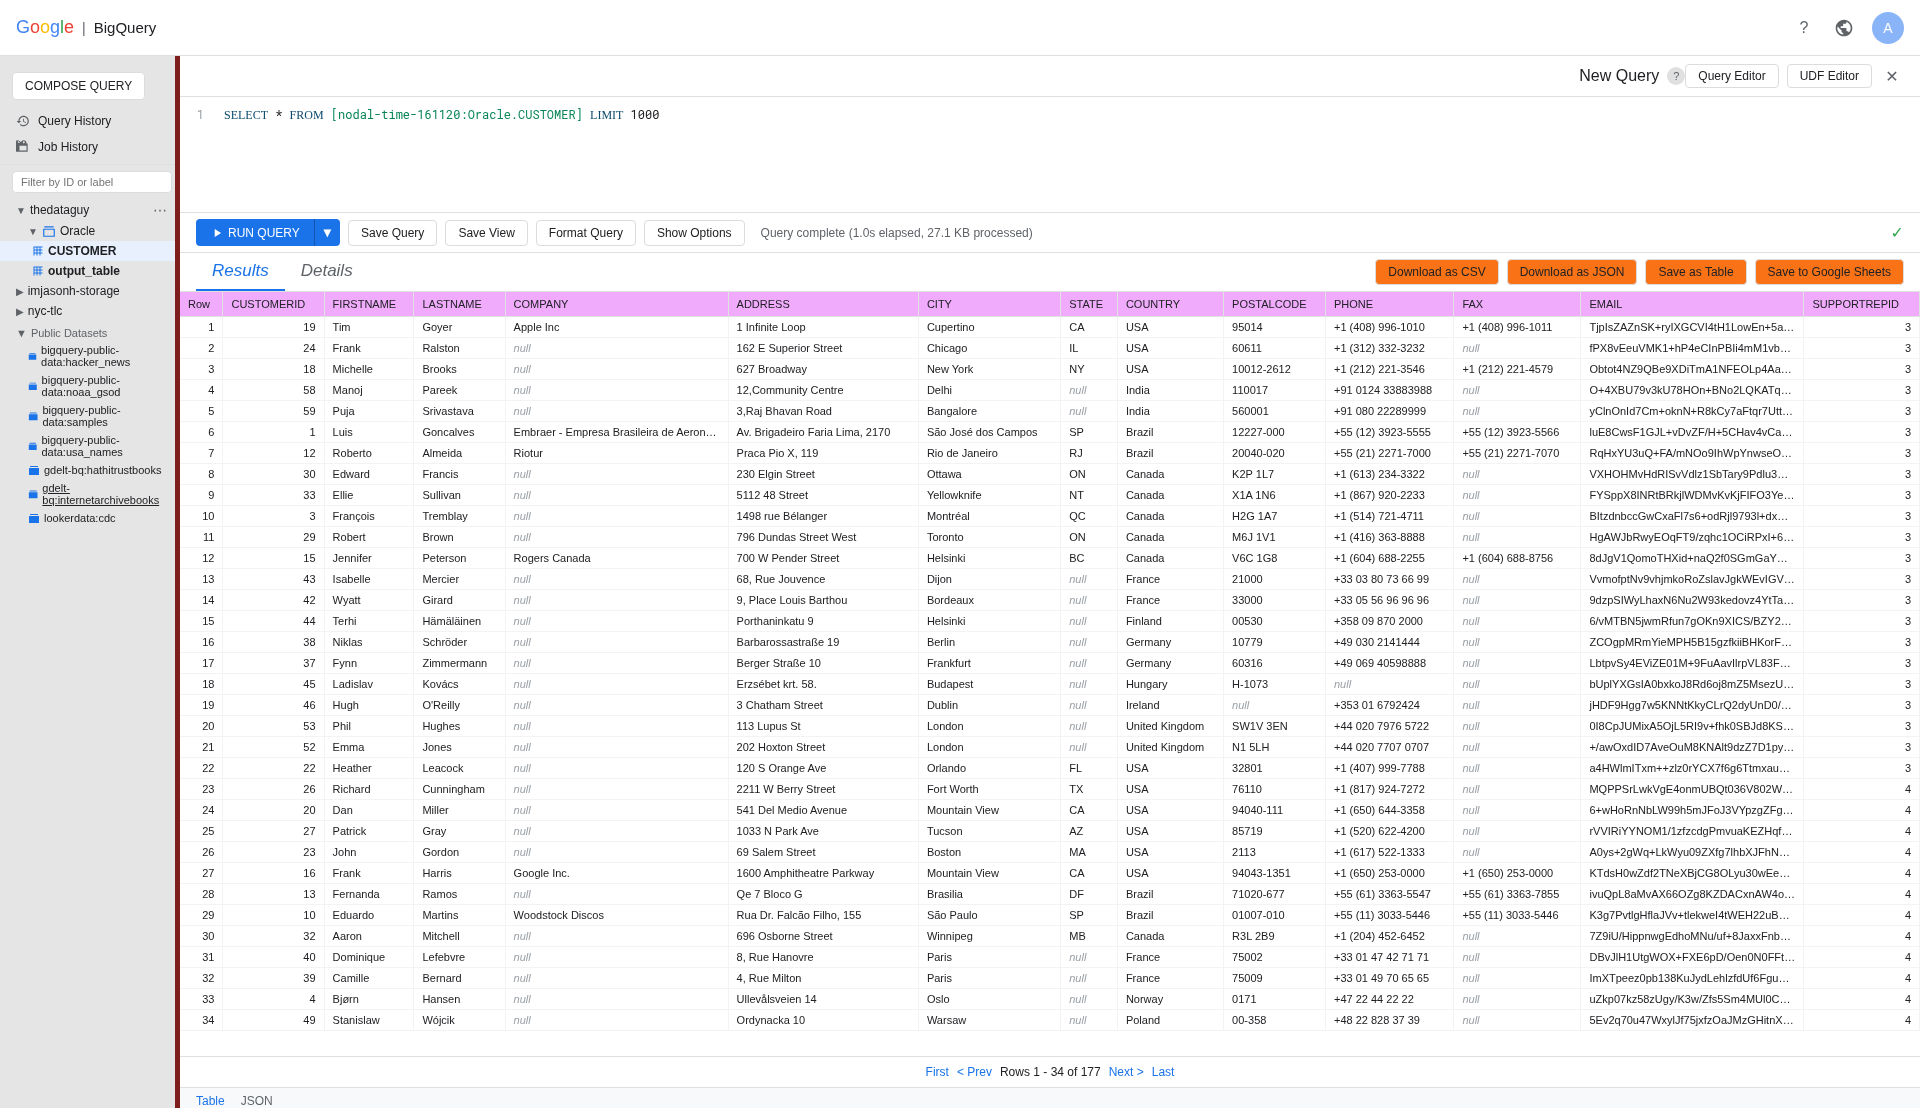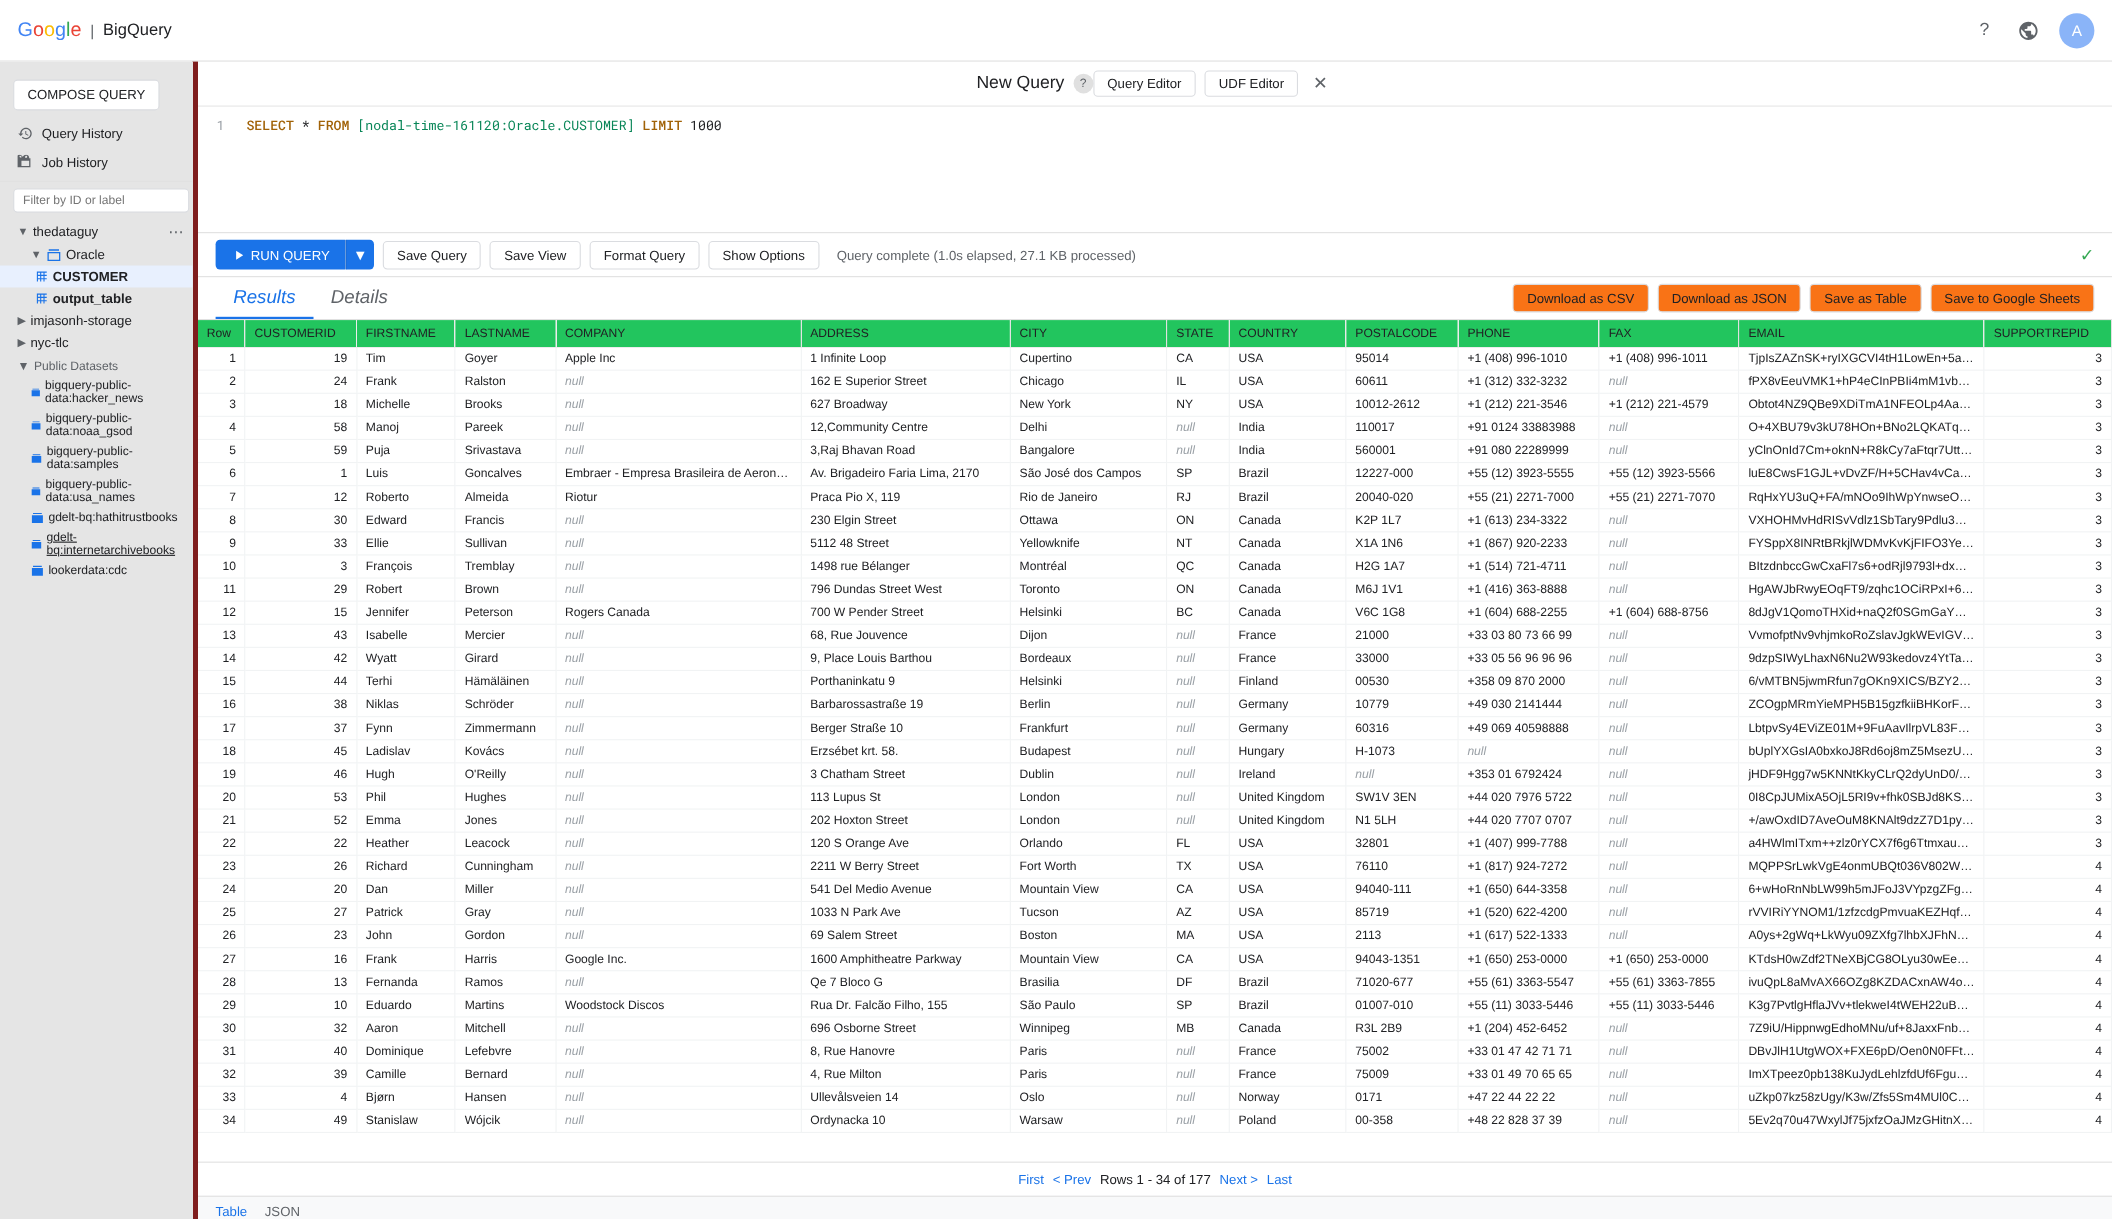--- a/index.html
+++ b/index.html
@@ -32,33 +32,33 @@
     .tree-item.active { background: #e8f0fe; }
     .tree-item .arrow { margin-right: 4px; font-size: 10px; color: #5f6368; }
     .tree-child { padding-left: 28px; }
     .tree-child2 { padding-left: 32px; font-weight: bold; }
     .section-header { padding: 6px 16px 2px; font-size: 11px; font-weight: 500; color: #5f6368; display: flex; align-items: center; gap: 4px; cursor: pointer; }
     
     
     #main { flex: 1; display: flex; flex-direction: column; overflow: hidden; }
     
     
-    #query-header { display: flex; align-items: center; justify-content: center; padding: 8px 16px; border-bottom: 1px solid #e0e0e0; }
+    #query-header { display: flex; align-items: center; justify-content: flex-end; padding: 8px 16px; border-bottom: 1px solid #e0e0e0; }
     #query-title-area { display: flex; align-items: center; gap: 8px; }
     #query-title { font-size: 16px; font-weight: 500; color: #202124; }
     .help-icon { width: 18px; height: 18px; border-radius: 50%; background: #e0e0e0; display: flex; align-items: center; justify-content: center; font-size: 11px; color: #5f6368; cursor: pointer; }
     .header-btn { padding: 4px 12px; border: 1px solid #dadce0; border-radius: 4px; font-size: 12px; cursor: pointer; background: #fff; color: #202124; }
     .header-btns { display: flex; align-items: center; gap: 8px; }
     .close-btn { width: 24px; height: 24px; display: flex; align-items: center; justify-content: center; cursor: pointer; color: #5f6368; font-size: 16px; }
     
     
     #editor-area { background: #fff; padding: 8px 0; border-bottom: 1px solid #e0e0e0; position: relative; }
     #line-numbers { position: absolute; left: 0; top: 8px; width: 28px; text-align: right; color: #9aa0a6; font-size: 12px; font-family: 'Roboto Mono', monospace; padding-right: 4px; line-height: 18px; }
     #code-area { margin-left: 36px; padding: 0 8px; font-family: 'Roboto Mono', monospace; font-size: 12px; line-height: 18px; color: #202124; }
-    .kw { color: #a16207; font-weight: 500; }
+    .kw { color: #0c4a6e; font-weight: 500; font-family: Liberation Serif, serif; }
     .tbl { color: #098658; }
     .hint-area { text-align: right; padding: 4px 16px 0; font-size: 11px; color: #5f6368; }
     
     
     #toolbar { display: flex; align-items: center; padding: 6px 16px; gap: 8px; border-bottom: 1px solid #e0e0e0; }
     .run-btn { display: flex; align-items: center; background: #1a73e8; color: #fff; border: none; border-radius: 4px 0 0 4px; padding: 6px 14px; font-size: 12px; font-weight: 500; cursor: pointer; gap: 4px; }
     .run-btn-arrow { background: #1a73e8; color: #fff; border: none; border-left: 1px solid #1557b0; border-radius: 0 4px 4px 0; padding: 6px 6px; cursor: pointer; }
     .run-btn-group { display: flex; }
     .toolbar-btn { padding: 5px 12px; border: 1px solid #dadce0; border-radius: 4px; font-size: 12px; cursor: pointer; background: #fff; color: #202124; }
     .status-text { font-size: 12px; color: #5f6368; margin-left: 8px; }
@@ -69,21 +69,21 @@
     #results-tabs { display: flex; align-items: center; justify-content: space-between; padding: 0 16px; border-bottom: 1px solid #e0e0e0; }
     #results-tabs-left { display: flex; }
     .results-tab { padding: 8px 16px; font-size: 17px; cursor: pointer; color: #5f6368; border-bottom: 2px solid transparent; font-style: italic; }
     .results-tab.active { color: #1a73e8; border-bottom-color: #1a73e8; font-weight: 500; }
     #results-tabs-right { display: flex; gap: 8px; align-items: center; }
     .dl-btn { padding: 5px 12px; border: 1px solid #dadce0; border-radius: 4px; font-size: 12px; cursor: pointer; background: #f97316; color: #202124; }
     
     
     #table-container { overflow: auto; flex: 1; }
     table { border-collapse: collapse; width: 100%; font-size: 11px; }
-    thead th { background: #22c55e; border-bottom: 1px solid #e0e0e0; border-right: 1px solid #e0e0e0; padding: 6px 8px; text-align: left; font-weight: 500; color: #202124; white-space: nowrap; position: sticky; top: 0; z-index: 1; }
+    thead th { background: #f0abfc; border-bottom: 1px solid #e0e0e0; border-right: 1px solid #e0e0e0; padding: 6px 8px; text-align: left; font-weight: 500; color: #202124; white-space: nowrap; position: sticky; top: 0; z-index: 1; }
     tbody td { border-bottom: 1px solid #f1f3f4; border-right: 1px solid #f1f3f4; padding: 4px 8px; white-space: nowrap; color: #202124; max-width: 200px; overflow: hidden; text-overflow: ellipsis; }
     td.null-val { color: #9aa0a6; font-style: italic; }
     td.num { text-align: right; }
     
     
     #pagination { display: flex; align-items: center; justify-content: center; padding: 8px 16px; border-top: 1px solid #e0e0e0; gap: 8px; font-size: 12px; }
     #pagination a { color: #1a73e8; cursor: pointer; text-decoration: none; }
     
     
     #bottom-tabs { display: flex; align-items: center; padding: 0 16px; border-top: 1px solid #e0e0e0; gap: 16px; background: #f8f9fa; }

